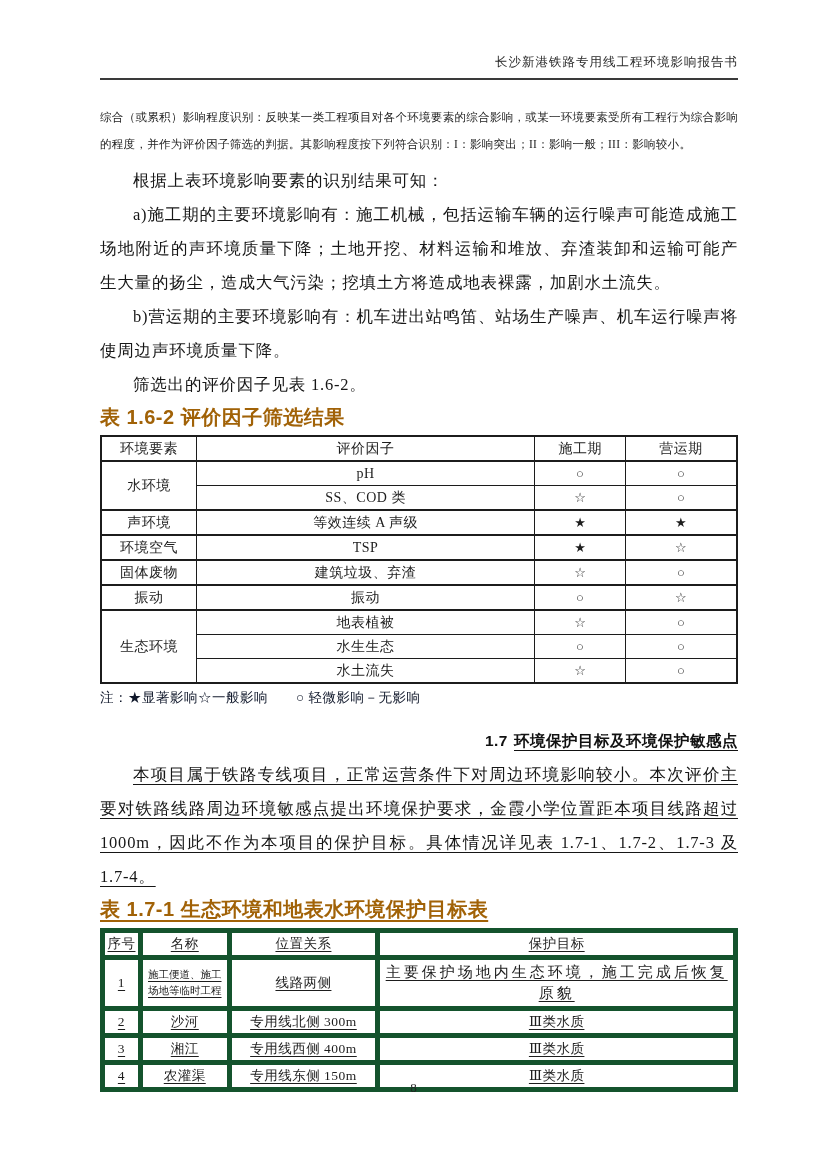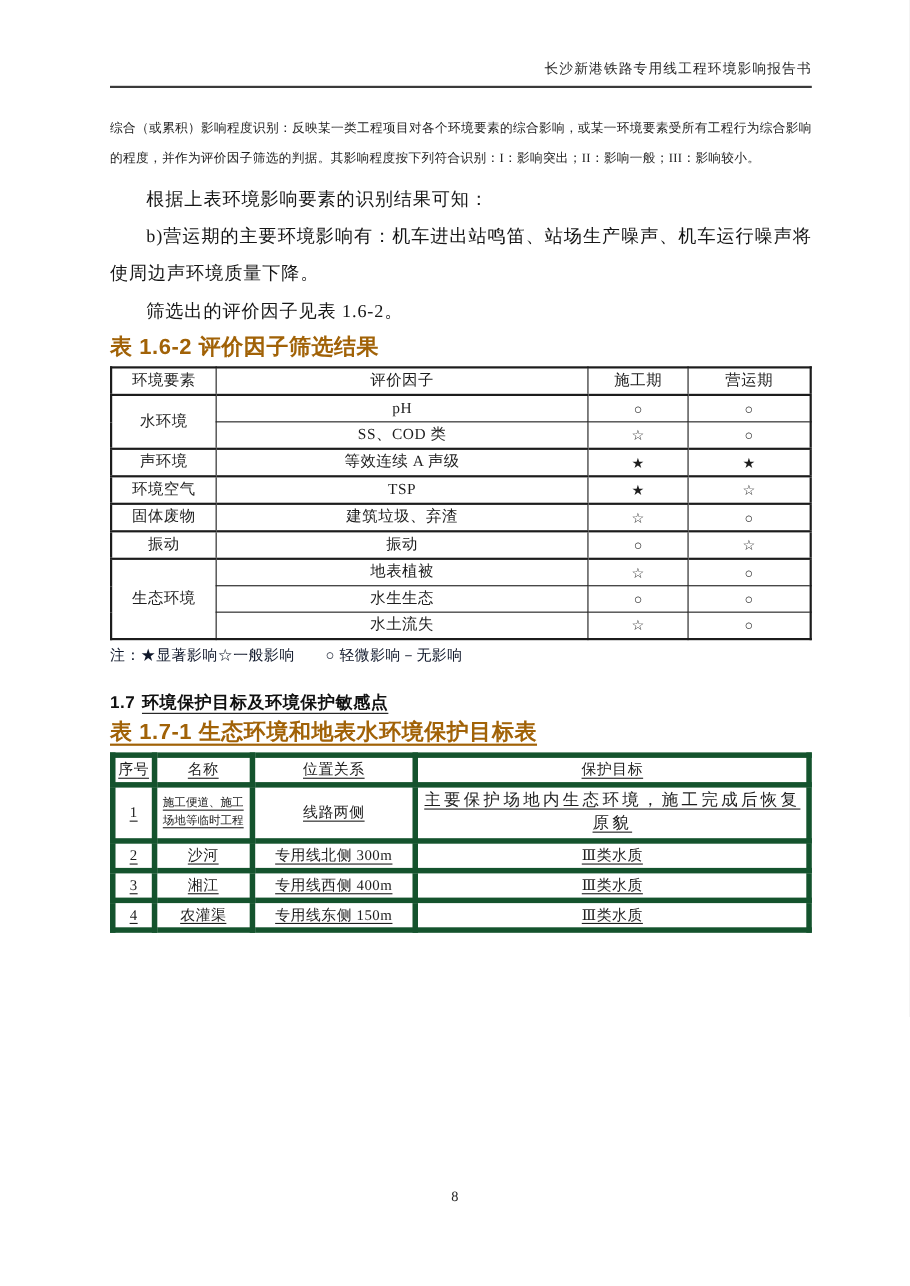--- a/index.html
+++ b/index.html
@@ -70,20 +70,21 @@
     text-decoration: underline;
     text-underline-offset: 4px;
   }
   .sec-head {
     margin-top: 24px;
     font-family: "Liberation Sans", "DejaVu Sans", sans-serif;
     font-weight: bold;
     font-size: 15.5px;
     letter-spacing: 0.5px;
     color: #111;
+    text-align: right;
   }
   .sec-head .sec-title {
     text-decoration: underline;
     text-underline-offset: 4px;
     margin-left: 6px;
   }
   
   table { border-collapse: collapse; width: 100%; table-layout: fixed; padding-left: 34px; }
   .t162 {
     margin-top: 4px;
@@ -145,20 +146,21 @@
 
 <div class="page">
   <div class="content">
 
     <div class="doc-header">长沙新港铁路专用线工程环境影响报告书</div>
     <hr class="header-rule">
 
     <p class="p-small">综合（或累积）影响程度识别：反映某一类工程项目对各个环境要素的综合影响，或某一环境要素受所有工程行为综合影响的程度，并作为评价因子筛选的判据。其影响程度按下列符合识别：I：影响突出；II：影响一般；III：影响较小。</p>
 
     <p class="p-body p-intro">根据上表环境影响要素的识别结果可知：</p>
+    <p class="p-body">a)施工期的主要环境影响有：施工机械，包括运输车辆的运行噪声可能造成施工场地附近的声环境质量下降；土地开挖、材料运输和堆放、弃渣装卸和运输可能产生大量的扬尘，造成大气污染；挖填土方将造成地表裸露，加剧水土流失。</p>
     <p class="p-body">b)营运期的主要环境影响有：机车进出站鸣笛、站场生产噪声、机车运行噪声将使周边声环境质量下降。</p>
     <p class="p-body">筛选出的评价因子见表 1.6-2。</p>
 
     <div class="tbl-title">表 1.6-2 评价因子筛选结果</div>
 
     <table class="t162">
       <colgroup>
         <col style="width:15%">
           <col style="width:53.2%">
           <col style="width:14.3%">
@@ -226,20 +228,21 @@
         </tr>
       </tbody>
     </table>
 
     <div class="tbl-note">注：★显著影响☆一般影响　　○ 轻微影响－无影响</div>
 
     <div class="sec-head">
       <span>1.7</span><span class="sec-title">环境保护目标及环境保护敏感点</span>
     </div>
 
+    <p class="p-body p-underline p-intro">本项目属于铁路专线项目，正常运营条件下对周边环境影响较小。本次评价主要对铁路线路周边环境敏感点提出环境保护要求，金霞小学位置距本项目线路超过1000m，因此不作为本项目的保护目标。具体情况详见表 1.7-1、1.7-2、1.7-3 及 1.7-4。</p>
 
     <div class="tbl-title u">表 1.7-1 生态环境和地表水环境保护目标表</div>
 
     <table class="t171">
       <colgroup>
         <col style="width:6%">
           <col style="width:14%">
           <col style="width:23.5%">
           <col style="width:56.5%">
       </colgroup>

